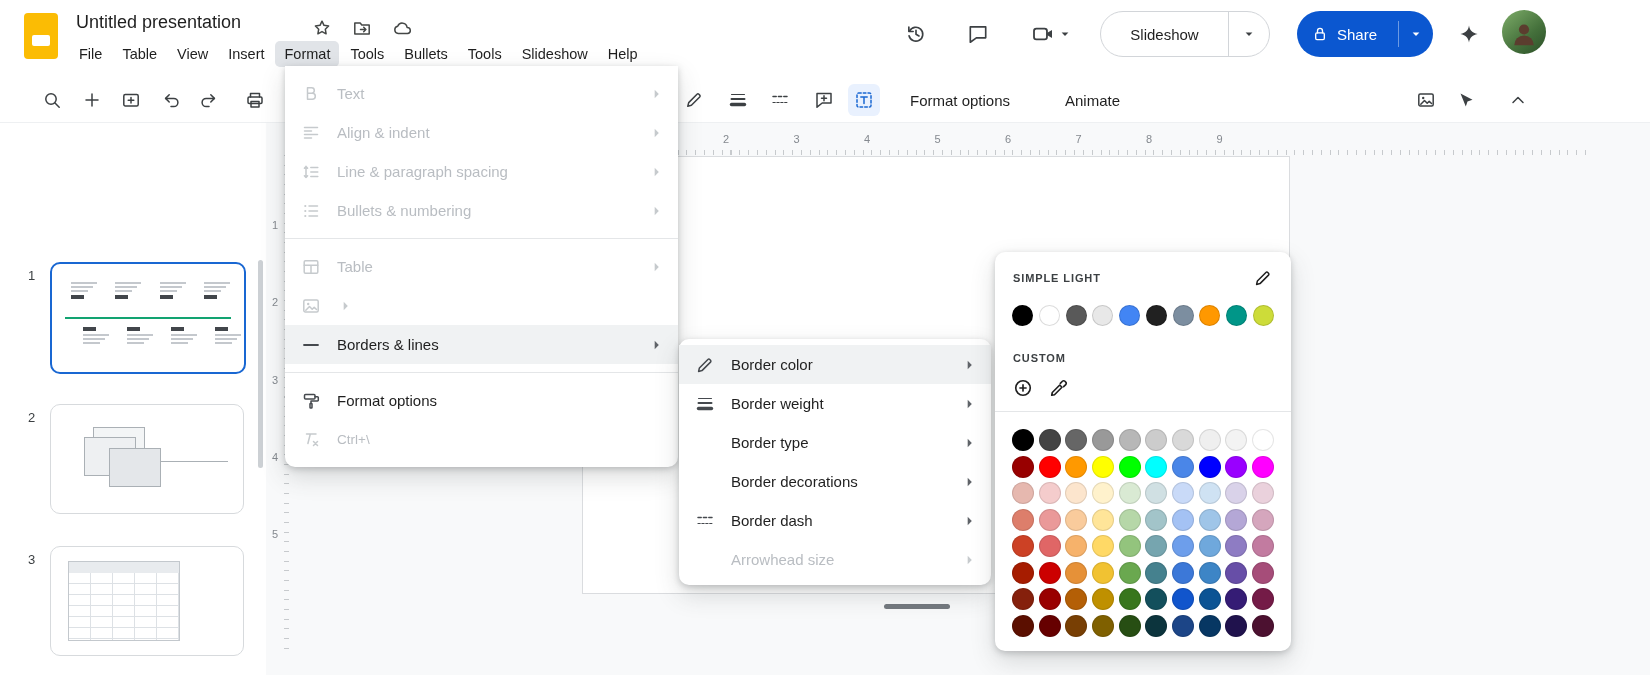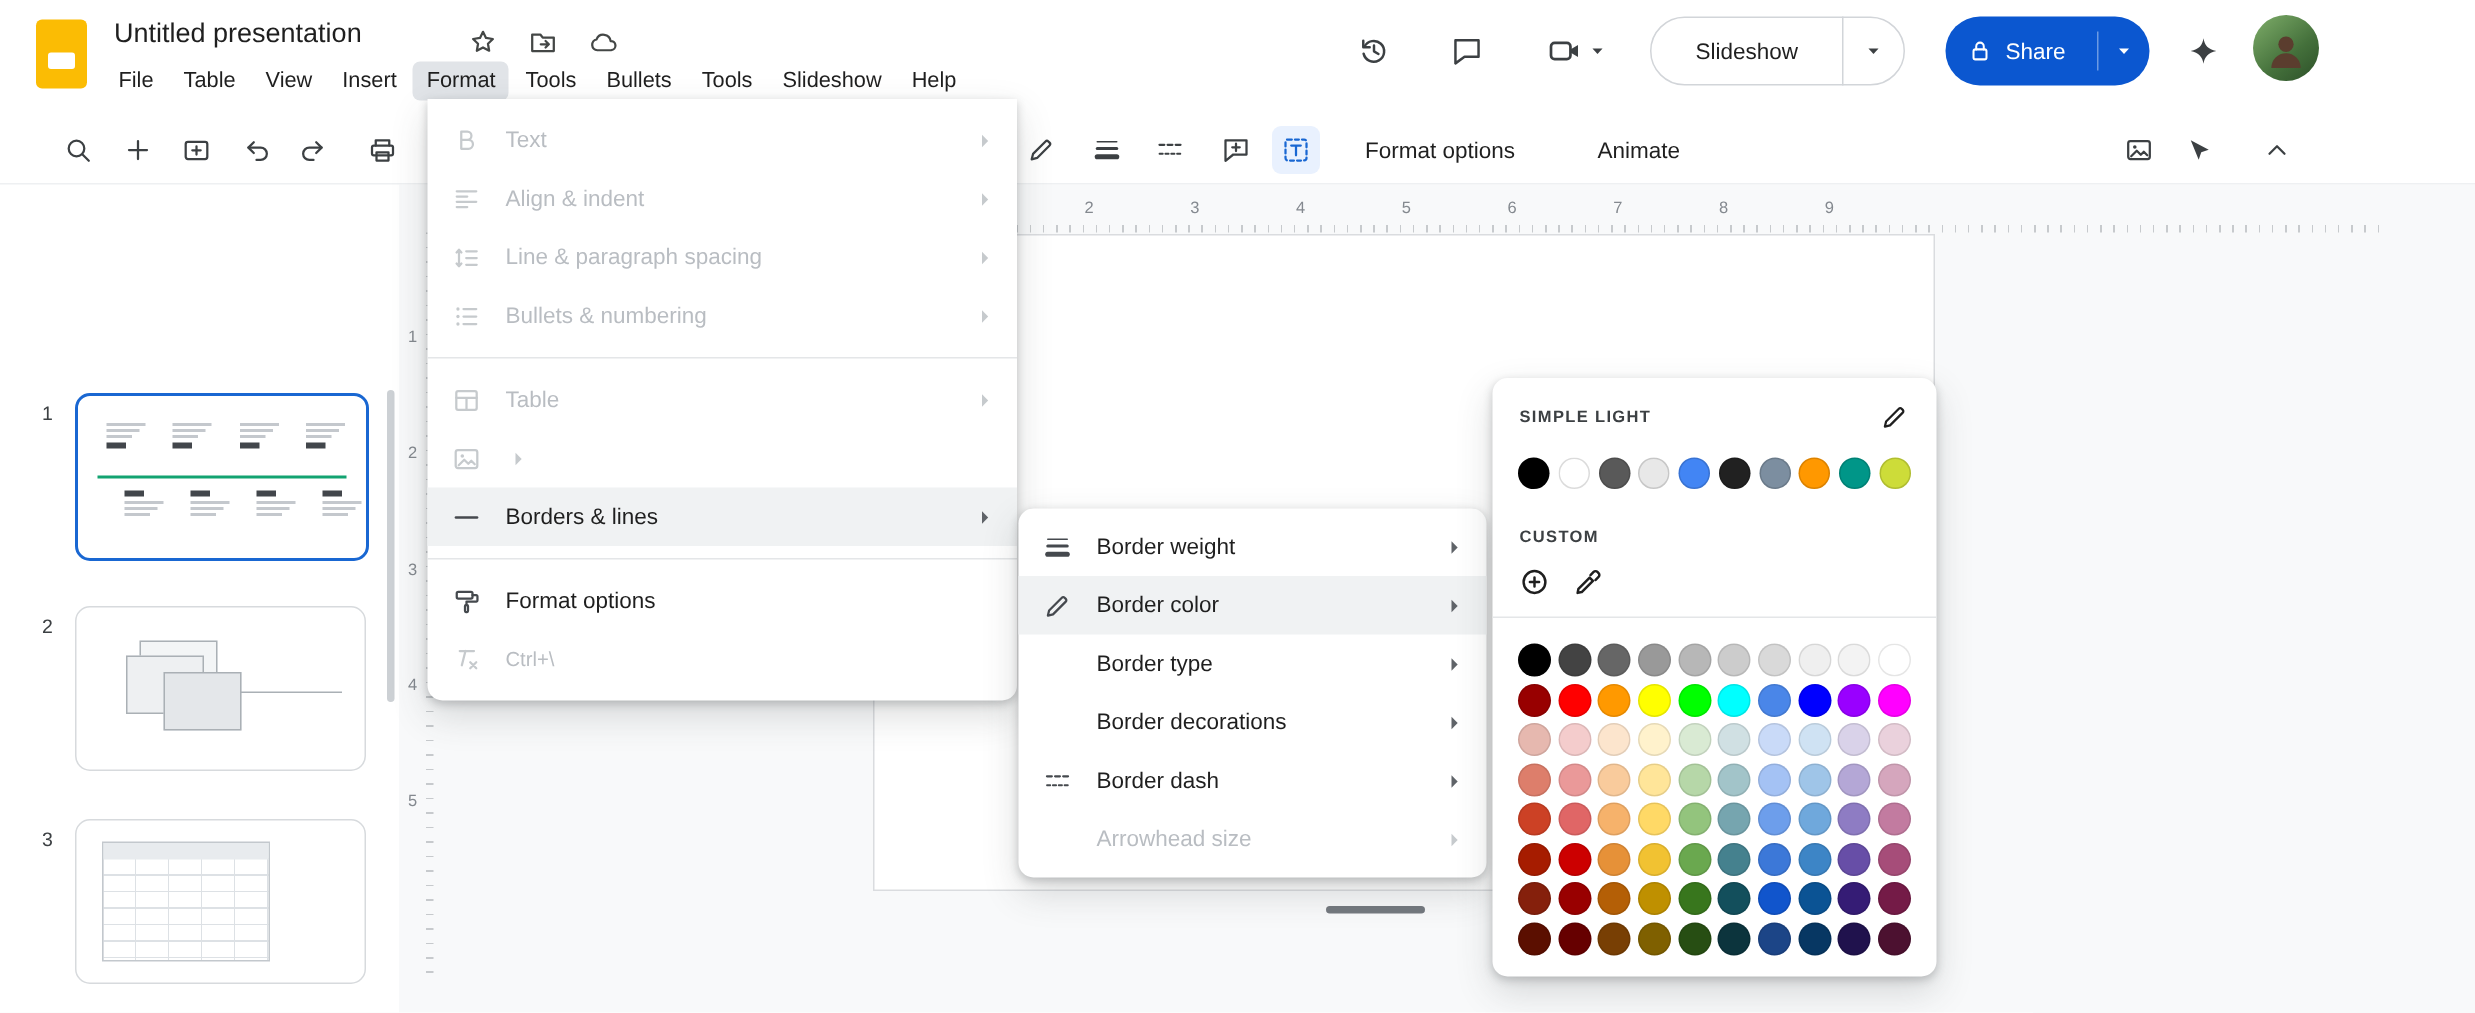--- a/index.html
+++ b/index.html
@@ -514,42 +514,42 @@
         <svg class="ic" viewBox="0 0 20 20">
           <path d="M5.5 4h9.5M9.3 4l-2.4 9.5"></path>
           <path d="M12.5 11.5l4 4M16.5 11.5l-4 4"></path>
         </svg>
       </span>
       <span class="mi-short">Ctrl+\</span>
     </div>
   </div>
 
 <div class="gmenu borders-submenu" id="borders-submenu">
+    <div class="mi hl">
+      <span class="mi-icon">
+        <svg class="ic" viewBox="0 0 20 20">
+          <path d="M3.6 16.4l.8-3.4L12.9 4.5a1.3 1.3 0 0 1 1.85 0l.75.75a1.3 1.3 0 0 1 0 1.85L7 15.6l-3.4.8z"></path>
+        </svg>
+      </span>
+      <span class="mi-label">Border color</span>
+      <span class="mi-arrow">
+        <svg class="ic" viewBox="0 0 20 20">
+          <path d="M7.4 5.4L12 10l-4.6 4.6z" fill="currentColor" stroke="none"></path>
+        </svg>
+      </span>
+    </div>
     <div class="mi">
       <span class="mi-icon">
         <svg class="ic" viewBox="0 0 20 20">
           <path d="M3.5 4.5h13" stroke-width="1"></path>
           <path d="M3.5 9h13" stroke-width="2"></path>
           <path d="M3.5 14.5h13" stroke-width="3.4"></path>
         </svg>
       </span>
       <span class="mi-label">Border weight</span>
-      <span class="mi-arrow">
-        <svg class="ic" viewBox="0 0 20 20">
-          <path d="M7.4 5.4L12 10l-4.6 4.6z" fill="currentColor" stroke="none"></path>
-        </svg>
-      </span>
-    </div>
-    <div class="mi hl">
-      <span class="mi-icon">
-        <svg class="ic" viewBox="0 0 20 20">
-          <path d="M3.6 16.4l.8-3.4L12.9 4.5a1.3 1.3 0 0 1 1.85 0l.75.75a1.3 1.3 0 0 1 0 1.85L7 15.6l-3.4.8z"></path>
-        </svg>
-      </span>
-      <span class="mi-label">Border color</span>
       <span class="mi-arrow">
         <svg class="ic" viewBox="0 0 20 20">
           <path d="M7.4 5.4L12 10l-4.6 4.6z" fill="currentColor" stroke="none"></path>
         </svg>
       </span>
     </div>
     <div class="mi">
       <span class="mi-icon"></span>
       <span class="mi-label">Border type</span>
       <span class="mi-arrow">

